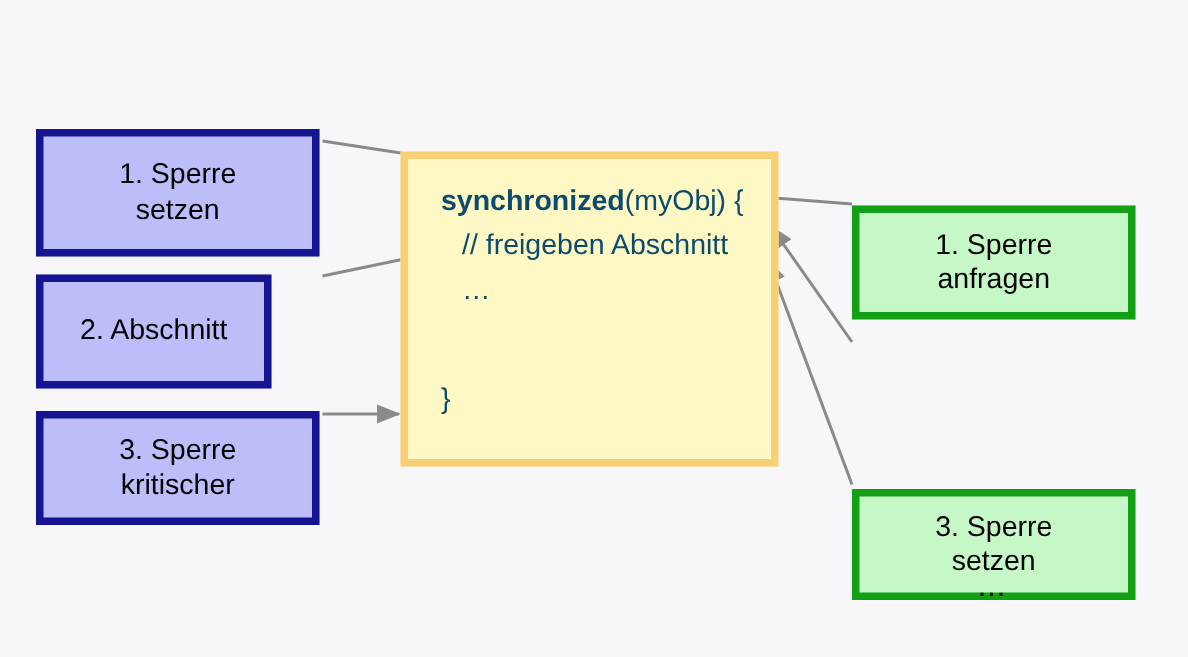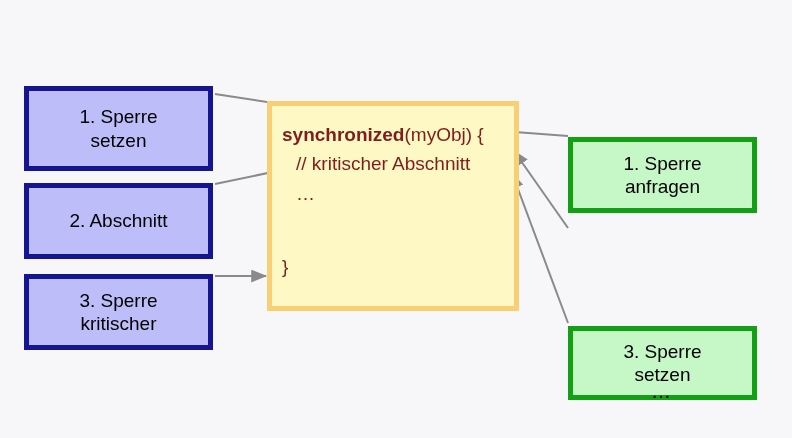--- a/index.html
+++ b/index.html
@@ -56,22 +56,22 @@
     font-size: 19px;
   }
 
   
   .code-panel {
     position: absolute;
     box-sizing: border-box;
     background: #fdf8c4;
     border: 5px solid #f8cf74;
     font-size: 19px;
-    color: #7f1d1d;
-    padding: 14px 10px 10px 10px;
+    color: #0c4a6e;
+    padding: 14px 10px 10px 22px;
     text-align: left;
     line-height: 1.55;
     white-space: nowrap;
   }
   .code-line {
     display: block;
   }
   .code-indent {
     padding-left: 14px;
   }
@@ -110,34 +110,34 @@
     <line x1="568" y1="228" x2="514" y2="151" stroke="#8a8a8a" stroke-width="2" marker-end="url(#ah)"></line>
 
     <line x1="568" y1="323" x2="512" y2="173" stroke="#8a8a8a" stroke-width="2" marker-end="url(#ah)"></line>
   </svg>
 
   <div class="box box-blue" style="left:24px; top:50px; width:189px; height:85px;">
     <span>1. Sperre</span>
     <span>setzen</span>
   </div>
 
-  <div class="box box-blue" style="left:24px; top:147px; width:189px; height:76px;">
+  <div class="box box-blue" style="left:24px; top:147px; width:157px; height:76px;">
     <span>2. Abschnitt</span>
   </div>
 
   <div class="box box-blue" style="left:24px; top:238px; width:189px; height:76px;">
     <span>3. Sperre</span>
     <span>kritischer</span>
   </div>
 
   <div class="code-panel" style="left:267px; top:101px; width:252px; height:210px;">
     <span class="code-line">
       <span class="kw">synchronized</span><span>(myObj) {</span>
     </span>
-    <span class="code-line code-indent">// kritischer Abschnitt</span>
+    <span class="code-line code-indent">// freigeben Abschnitt</span>
     <span class="code-line code-indent">…</span>
     <span class="code-line" style="margin-top:44px;">}</span>
   </div>
 
   <div class="box box-green" style="left:568px; top:101px; width:189px; height:76px;">
     <span>1. Sperre</span>
     <span>anfragen</span>
   </div>
 
 

